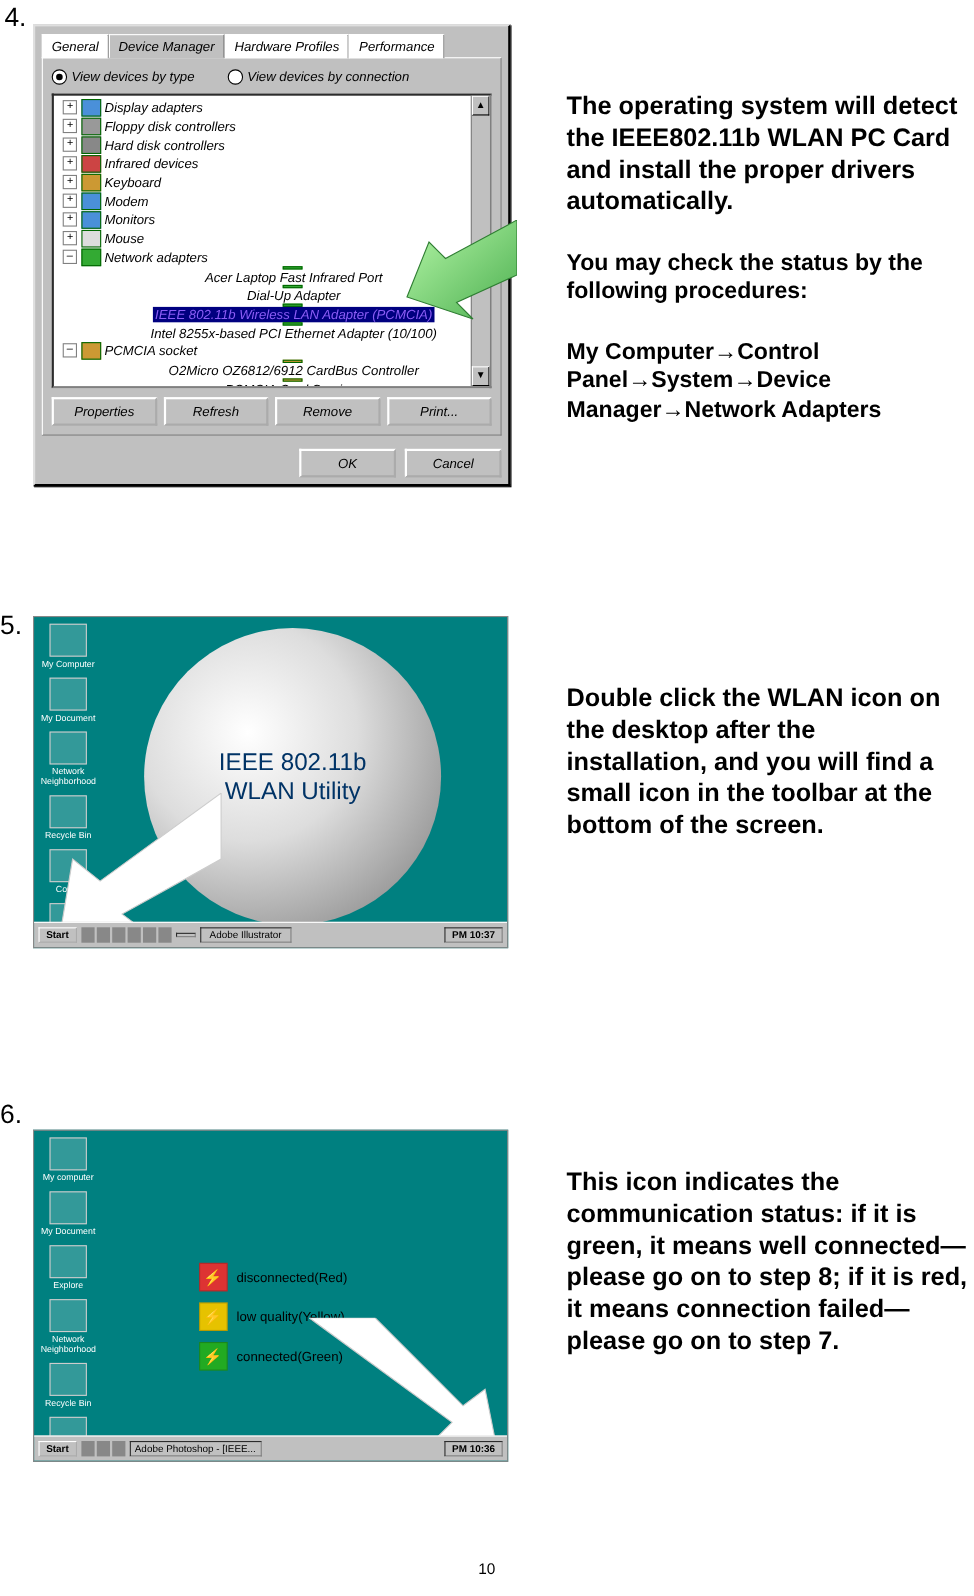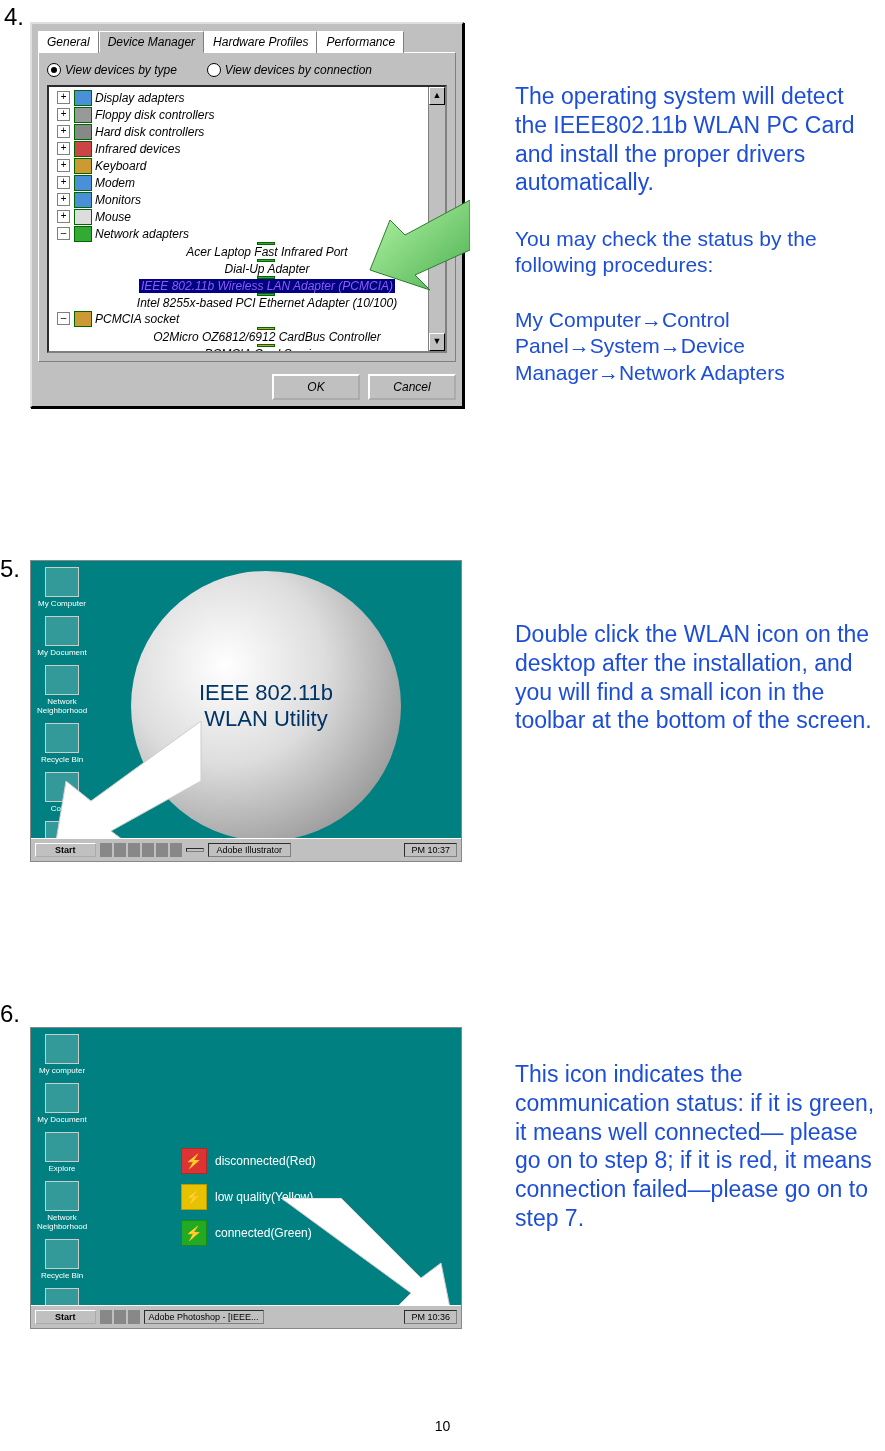--- a/index.html
+++ b/index.html
@@ -15,22 +15,23 @@
     height: 1451px;
   }
   .step-num {
     position: absolute;
     font-size: 24px;
     color: #000;
   }
   .right-text {
     position: absolute;
     font-size: 23px;
-    color: #1d4ed8;
+    color: #000000;
     line-height: 1.25;
+    font-weight: bold;
   }
   .sub-text {
     font-size: 21px;
   }
   .page-num {
     position: absolute;
     left: 0;
     width: 885px;
     text-align: center;
     font-size: 14px;
@@ -166,37 +167,37 @@
   .dicon{width:50px;margin-bottom:8px;}
   .dicon .dsq{width:32px;height:28px;background:#fff3;border:1px solid #ccc;margin:0 auto;}
   .dicon .dlbl{font-size:8px;color:#fff;text-align:center;margin-top:2px;line-height:9px;}
   .big-circle{
     position:absolute; left:100px; top:10px; width:270px;height:270px;border-radius:50%;
     background:radial-gradient(circle at 35% 35%, #fff, #ddd 40%, #aaa 70%, #777);
     display:flex;align-items:center;justify-content:center;flex-direction:column;
     color:#003366;font-size:22px;font-weight:normal;text-align:center;
   }
   .tray5{position:absolute;left:0;right:0;bottom:0;height:22px;background:#c0c0c0;border-top:1px solid #fff;display:flex;align-items:center;font-size:9px;gap:4px;padding:0 4px;}
-  .startbtn{background:#c0c0c0;border:1px outset #fff;padding:1px 19px;font-weight:bold;}
+  .startbtn{background:#c0c0c0;border:1px outset #fff;padding:1px 6px;font-weight:bold;}
   .tray-chips{display:flex;gap:2px;}
   .chip{width:12px;height:14px;background:#888;}
   .taskbtn{border:1px inset #808080;padding:1px 8px;background:#c0c0c0;}
-  .clockbox{margin-left:auto;border:1px inset #808080;padding:1px 6px;}
+  .clockbox{margin-left:auto;border:1px inset #808080;padding:1px 6px;font-weight:bold;}
   .arrow5{position:absolute;pointer-events:none;}
 
   
   .shot6 {
     position:absolute; left:30px; top:1027px; width:430px; height:300px;
     border:1px solid #888; background:#008080; overflow:hidden;
   }
   .status-list{position:absolute;left:150px;top:110px;}
   .status-row{display:flex;align-items:center;gap:8px;margin:10px 0;}
   .status-icon{width:24px;height:24px;display:flex;align-items:center;justify-content:center;font-size:14px;color:#fff;font-weight:bold;border:1px solid #0003;}
   .si-red{background:#d33;} .si-yel{background:#e6c200;} .si-grn{background:#2a2;}
-  .status-lbl{font-size:12px;color:#ffffff;}
+  .status-lbl{font-size:12px;color:#000000;}
   .arrow6{position:absolute;pointer-events:none;}
   .tray6 .taskbtn{padding:1px 4px;}
 </style>
 </head>
 <body>
 
 <div class="page">
 
   <div class="step-num" style="left:4px; top:3px;">4.</div>
   <div class="step-num" style="left:0px; top:555px;">5.</div>
@@ -295,20 +296,26 @@
         <div class="tree-row ind2">
               <span class="ticon pcm"></span>
               <span class="lbl">PCMCIA Card Services</span>
             </div>
         <div class="tree-scroll">
           <div class="scroll-btn">▲</div>
           <div class="scroll-btn">▼</div>
         </div>
       </div>
       </div>
+      <div class="btn-row">
+        <div class="w98btn">Properties</div>
+        <div class="w98btn">Refresh</div>
+        <div class="w98btn">Remove</div>
+        <div class="w98btn">Print...</div>
+      </div>
     </div>
     <div class="dlg-btns">
       <div class="w98btn">OK</div>
       <div class="w98btn">Cancel</div>
     </div>
   </div>
 
   <svg class="arrow4" style="left:360px; top:200px;" width="110" height="100">
     <defs>
       <linearGradient id="g4" x1="0" y1="0" x2="1" y2="1">

